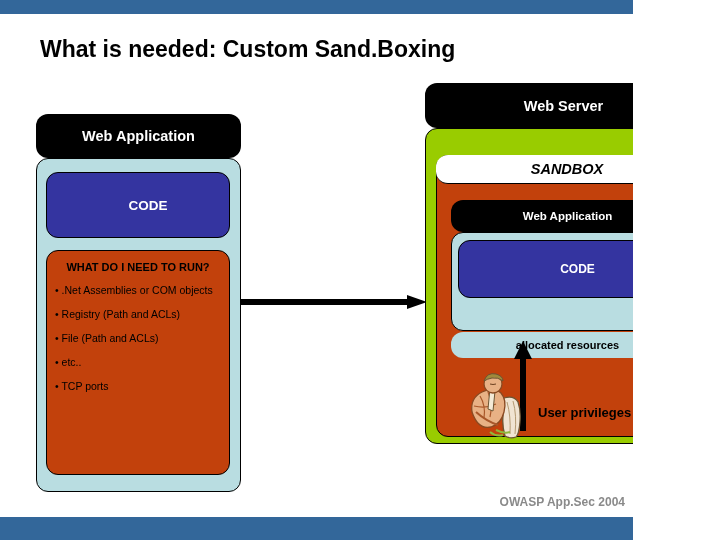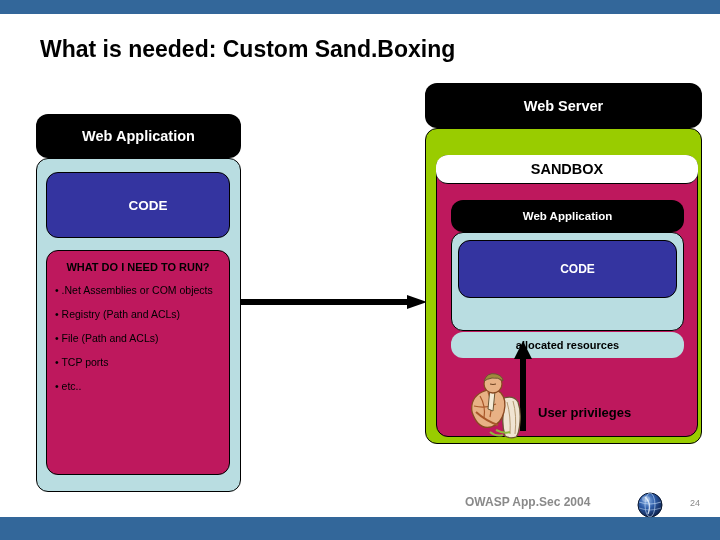--- a/index.html
+++ b/index.html
@@ -5,21 +5,21 @@
   html, body {
     margin: 0;
     padding: 0;
     background: #ffffff;
   }
   body {
     font-family: "Liberation Sans", sans-serif;
   }
   #slide {
     position: relative;
-    width: 720px;
+    width: 633px;
     height: 540px;
     background: #ffffff;
     overflow: hidden;
   }
 
   
   .bar-top {
     position: absolute;
     left: 0; top: 0;
     width: 720px; height: 14px;
@@ -71,21 +71,21 @@
     background: #3434a0;
     border: 1px solid #000000;
     color: #ffffff;
     font-weight: bold;
     display: flex;
     align-items: center;
     justify-content: center;
     padding-left: 20px;
   }
   .box-white {
-    background: #be185d;
+    background: #c2410c;
     border: 1px solid #000000;
   }
   .box-lightblue {
     background: #b9dde1;
     border: 1px solid #000000;
   }
 
   
   #left-header {
     left: 36px; top: 114px;
@@ -160,20 +160,21 @@
     width: 262px; height: 29px;
     font-size: 14.5px;
     font-weight: bold;
     color: #000000;
     display: flex;
     align-items: center;
     justify-content: center;
     background: #ffffff;
     border-bottom: 1px solid #000000;
     box-sizing: border-box;
+    font-style: italic;
   }
   #inner-app-header {
     left: 451px; top: 200px;
     width: 233px; height: 32px;
     font-size: 11.5px;
   }
   #inner-app-body {
     left: 451px; top: 232px;
     width: 233px; height: 99px;
   }
@@ -231,21 +232,21 @@
     white-space: nowrap;
   }
 
   
   #footer-text {
     left: 465px; top: 495px;
     width: 160px;
     font-size: 12px;
     font-weight: bold;
     color: #8a8a8a;
-    text-align: left;
+    text-align: right;
     white-space: nowrap;
   }
   #footer-globe {
     left: 636px; top: 491px;
     width: 28px; height: 28px;
   }
   #footer-page {
     left: 676px; top: 498px;
     width: 24px;
     font-size: 9px;
@@ -271,22 +272,22 @@
 
   <div class="blk box-code" id="left-code">
     <span>CODE</span>
   </div>
 
   <div class="blk box-white" id="left-notes">
     <div class="notes-title">WHAT DO I NEED TO RUN?</div>
     <div class="notes-item">• .Net Assemblies or COM objects</div>
     <div class="notes-item">• Registry  (Path and ACLs)</div>
     <div class="notes-item">• File (Path and ACLs)</div>
+    <div class="notes-item">• etc..</div>
     <div class="notes-item">• TCP ports</div>
-    <div class="notes-item">• etc..</div>
   </div>
 
   <div class="blk" id="arrow-h">
     <div class="shaft"></div>
     <div class="head"></div>
   </div>
 
   <div class="blk hdr-black" id="right-header">
     <span>Web Server</span>
   </div>

